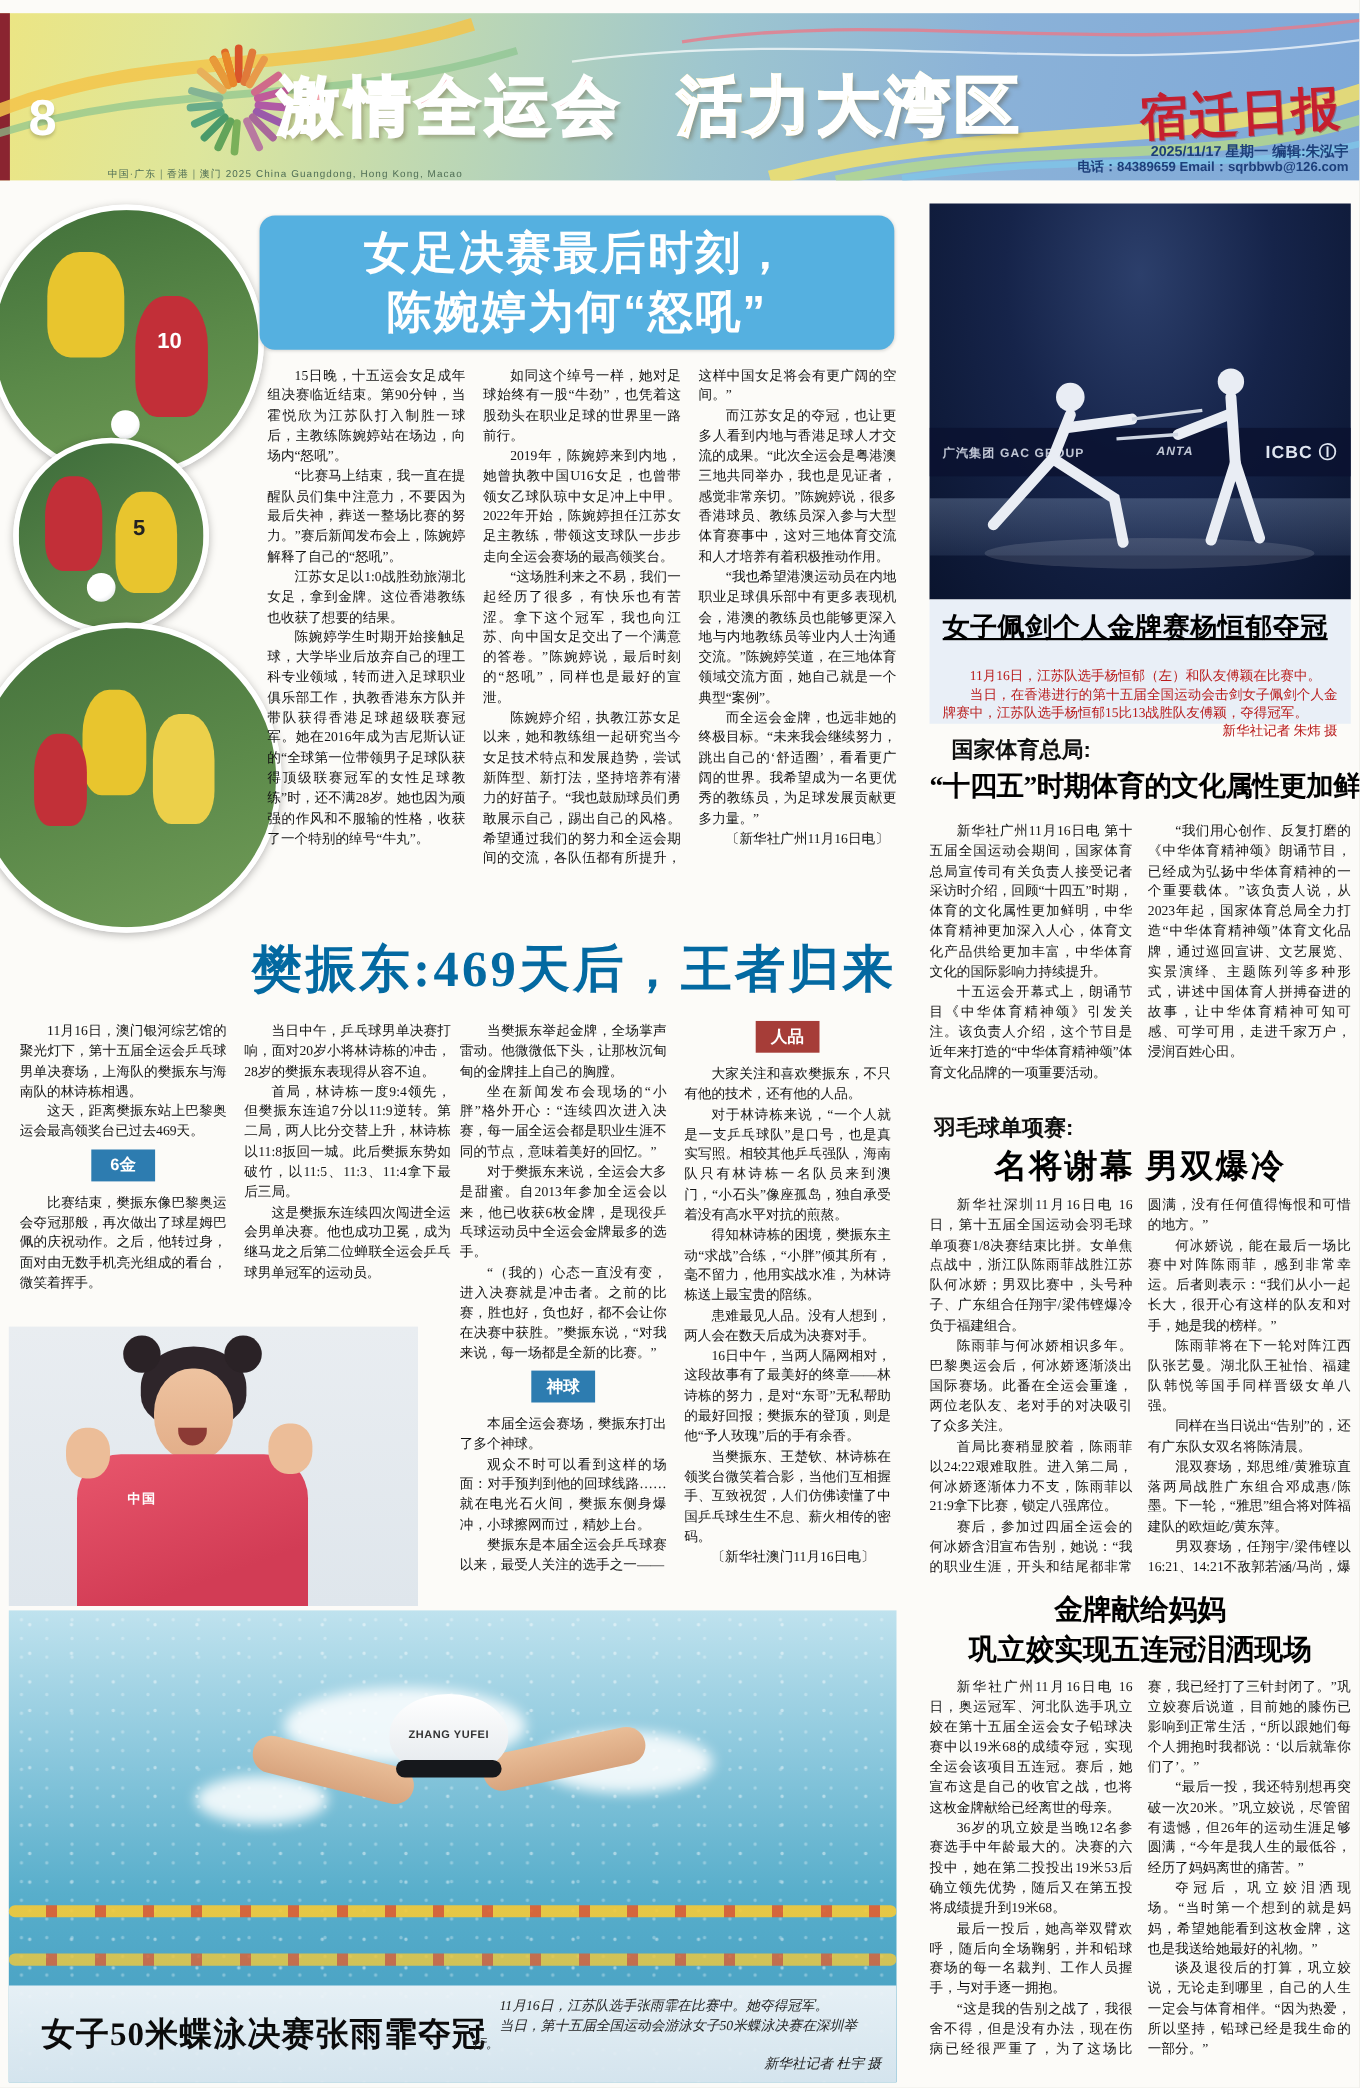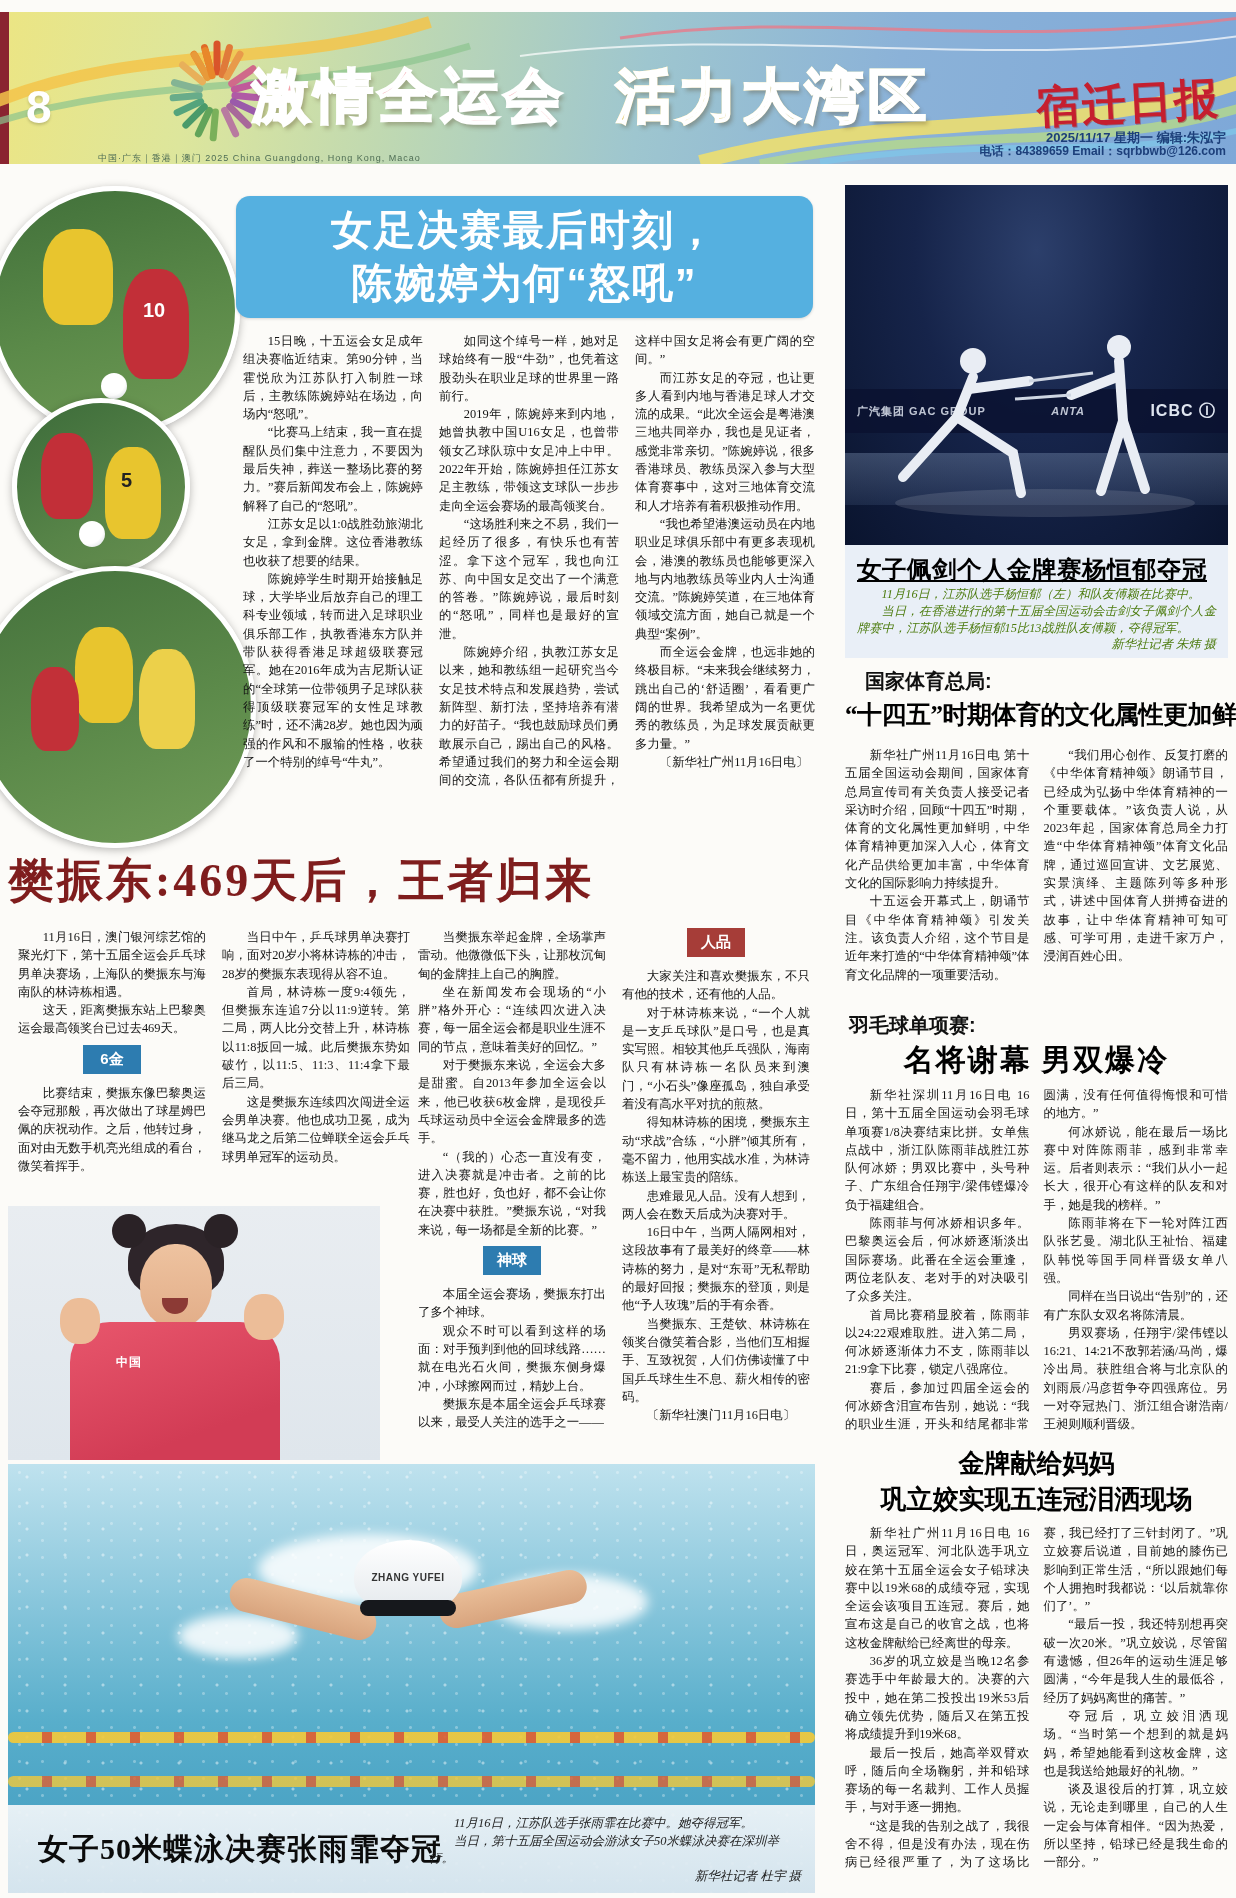--- a/index.html
+++ b/index.html
@@ -45,22 +45,22 @@
   .player{position:absolute;border-radius:42% 42% 30% 30%;}
   .jersey-num{position:absolute;color:#fff;font:bold 20px "Liberation Sans",sans-serif;}
   .ball{position:absolute;width:26px;height:26px;border-radius:50%;background:radial-gradient(circle at 35% 30%,#fff 60%,#cfd4d8);}
   .fb-banner{left:236px;top:196px;width:577px;height:122px;background:#55b0e0;border-radius:14px;
              display:flex;flex-direction:column;justify-content:center;align-items:center;
              box-shadow:0 1px 3px rgba(0,0,0,.15);}
   .fb-banner div{font:bold 41px "Liberation Sans",sans-serif;color:#fff;line-height:1.3;letter-spacing:2px;white-space:nowrap;}
   .fb-body{left:243px;top:332px;width:572px;height:498px;column-count:3;}
 
   
-  .fz-headline{left:8px;top:850px;width:807px;text-align:left;font:bold 46px "Liberation Serif",serif;
-               letter-spacing:3px;color:#7f1d1d;white-space:nowrap;}
+  .fz-headline{left:8px;top:850px;width:807px;text-align:right;font:bold 46px "Liberation Serif",serif;
+               letter-spacing:3px;color:#0369a1;white-space:nowrap;}
   .fz-a{left:18px;top:928px;width:392px;height:272px;column-count:2;}
   .fz-b{left:418px;top:928px;width:392px;height:508px;column-count:2;}
 
   
   .ph-celebrate{left:8px;top:1206px;width:372px;height:254px;background:linear-gradient(180deg,#e9edf1,#dfe6ec);overflow:hidden;}
   .ph-pool{left:8px;top:1464px;width:807px;height:429px;overflow:hidden;
            background:linear-gradient(180deg,#bfe2ee 0%,#8cc8dd 30%,#58aecb 60%,#3f9abf 100%);}
   .sparkle{position:absolute;inset:0;opacity:.5;
     background-image:radial-gradient(circle,rgba(255,255,255,.9) 1px,transparent 2px),
                      radial-gradient(circle,rgba(255,255,255,.6) 1px,transparent 2px);
@@ -90,21 +90,21 @@
   
   .fence-photo{left:845px;top:185px;width:383px;height:360px;overflow:hidden;
                background:radial-gradient(ellipse at 50% 18%,#2c3f6b 0%,#16244a 45%,#0a142e 100%);}
   .sponsor-band{position:absolute;left:0;top:204px;width:100%;height:44px;background:#0a1230d9;
                 display:flex;align-items:center;justify-content:space-between;padding:0 12px;box-sizing:border-box;}
   .sponsor-band span{color:#dfe5f0;font:bold 11px "Liberation Sans",sans-serif;opacity:.85;letter-spacing:1px;}
   .sponsor-band .icbc{font-size:16px;opacity:1;}
   .piste{position:absolute;left:0;top:268px;width:100%;height:52px;background:linear-gradient(#8fa6c655,#5a729a33);}
   .fence-panel{left:845px;top:545px;width:383px;height:113px;background:#e9eff7;box-sizing:border-box;padding:8px 12px 0;}
   .fence-headline{font:bold 24.5px "Liberation Serif",serif;color:#000;white-space:nowrap;letter-spacing:.5px;text-decoration:underline;}
-  .fence-cap{margin-top:0;font-style:italic;font-size:12.3px;line-height:16.8px;color:#4d7c0f;text-align:justify;}
+  .fence-cap{margin-top:20px;font-size:12.3px;line-height:16.8px;color:#b91c1c;text-align:justify;}
   .fence-cap .ind{text-indent:2em;margin:0;}
   .fence-cap .credit{text-align:right;margin:0;}
 
   .bureau-kicker{left:849px;top:668px;margin-left:16px;}
   .bureau-headline{left:845px;top:698px;width:383px;font:bold 25px "Liberation Serif",serif;letter-spacing:-.5px;white-space:nowrap;color:#000;}
   .bureau-body{left:845px;top:746px;width:383px;height:252px;column-count:2;column-gap:14px;}
 
   .bad-kicker{left:849px;top:1012px;}
   .bad-headline{left:845px;top:1040px;width:383px;text-align:center;font:bold 30px "Liberation Serif",serif;letter-spacing:2px;color:#000;white-space:nowrap;}
   .bad-body{left:845px;top:1086px;width:383px;height:352px;column-count:2;column-gap:14px;}
@@ -315,20 +315,21 @@
   <div class="abs kicker bad-kicker">羽毛球单项赛:</div>
   <div class="abs bad-headline">名将谢幕 男双爆冷</div>
   <div class="abs bad-body body-col">
       <p class="para">新华社深圳11月16日电 16日，第十五届全国运动会羽毛球单项赛1/8决赛结束比拼。女单焦点战中，浙江队陈雨菲战胜江苏队何冰娇；男双比赛中，头号种子、广东组合任翔宇/梁伟铿爆冷负于福建组合。</p>
       <p class="para">陈雨菲与何冰娇相识多年。巴黎奥运会后，何冰娇逐渐淡出国际赛场。此番在全运会重逢，两位老队友、老对手的对决吸引了众多关注。</p>
       <p class="para">首局比赛稍显胶着，陈雨菲以24:22艰难取胜。进入第二局，何冰娇逐渐体力不支，陈雨菲以21:9拿下比赛，锁定八强席位。</p>
       <p class="para">赛后，参加过四届全运会的何冰娇含泪宣布告别，她说：“我的职业生涯，开头和结尾都非常圆满，没有任何值得悔恨和可惜的地方。”</p>
       <p class="para">何冰娇说，能在最后一场比赛中对阵陈雨菲，感到非常幸运。后者则表示：“我们从小一起长大，很开心有这样的队友和对手，她是我的榜样。”</p>
       <p class="para">陈雨菲将在下一轮对阵江西队张艺曼。湖北队王祉怡、福建队韩悦等国手同样晋级女单八强。</p>
       <p class="para">同样在当日说出“告别”的，还有广东队女双名将陈清晨。</p>
+      <p class="para">混双赛场，郑思维/黄雅琼直落两局战胜广东组合邓成惠/陈墨。下一轮，“雅思”组合将对阵福建队的欧烜屹/黄东萍。</p>
       <p class="para">男双赛场，任翔宇/梁伟铿以16:21、14:21不敌郭若涵/马尚，爆冷出局。获胜组合将与北京队的刘雨辰/冯彦哲争夺四强席位。另一对夺冠热门、浙江组合谢浩南/王昶则顺利晋级。</p>
     </div>
 
   <div class="abs gong-headline">
     <div>金牌献给妈妈</div>
     <div>巩立姣实现五连冠泪洒现场</div>
   </div>
   <div class="abs gong-body body-col">
       <p class="para">新华社广州11月16日电 16日，奥运冠军、河北队选手巩立姣在第十五届全运会女子铅球决赛中以19米68的成绩夺冠，实现全运会该项目五连冠。赛后，她宣布这是自己的收官之战，也将这枚金牌献给已经离世的母亲。</p>
       <p class="para">36岁的巩立姣是当晚12名参赛选手中年龄最大的。决赛的六投中，她在第二投投出19米53后确立领先优势，随后又在第五投将成绩提升到19米68。</p>

